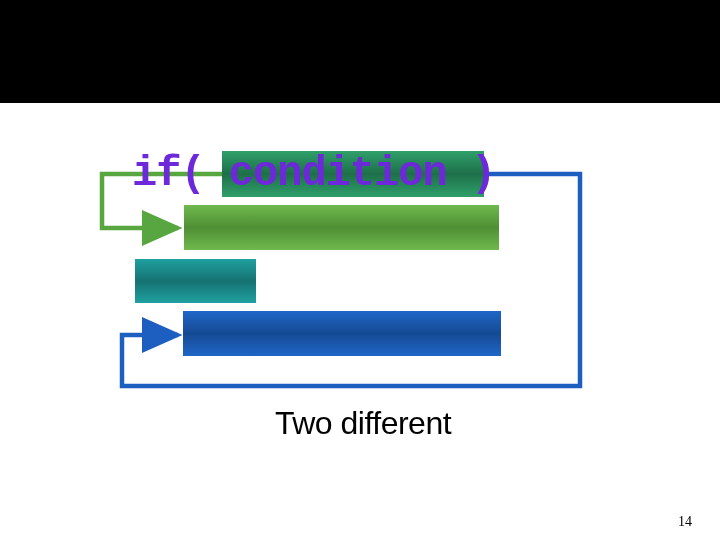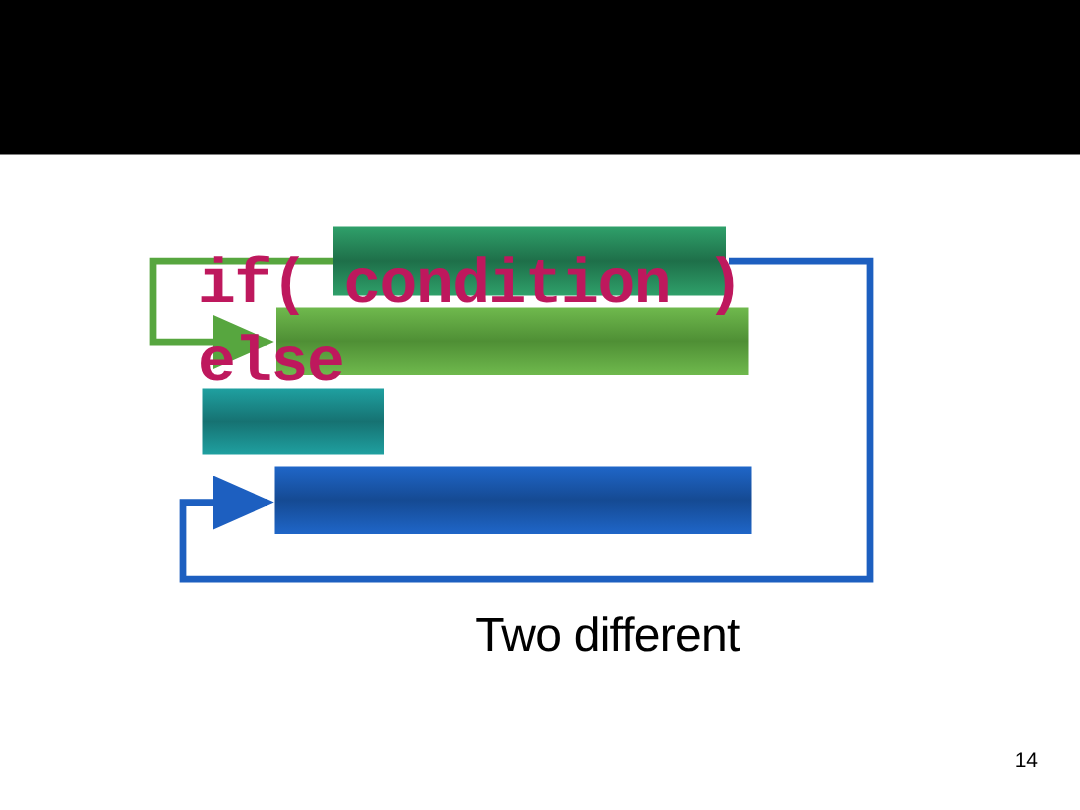--- a/index.html
+++ b/index.html
@@ -24,28 +24,28 @@
     z-index: 2;
   }
   .title .mono {
     font-family: "Courier New", Courier, monospace;
     font-weight: 700;
     letter-spacing: -2px;
   }
 
   .code-area {
     position: absolute;
-    top: 164px;
+    top: 148px;
     left: 132px;
     font-family: "Courier New", Courier, monospace;
     font-weight: 700;
     font-size: 42px;
     line-height: 52px;
     letter-spacing: -1px;
-    color: #be185d;
+    color: #6d28d9;
     z-index: 5;
   }
   .code-area .row { white-space: pre; }
 
   .hl-condition {
     position: absolute;
     top: 151px;
     left: 222px;
     width: 262px;
     height: 46px;
@@ -83,50 +83,50 @@
   .caption {
     position: absolute;
     top: 404px;
     left: 233px;
     width: 260px;
     font-size: 32px;
     font-weight: 400;
     letter-spacing: -0.5px;
     color: #000;
     line-height: 38px;
-    text-align: right;
+    text-align: center;
     z-index: 5;
   }
 
   .pagenum {
     position: absolute;
-    bottom: 26px;
+    bottom: 10px;
     right: 28px;
     font-size: 14px;
     color: #000;
+    font-family: Liberation Serif, serif;
   }
 
   svg.arrow { position: absolute; z-index: 4; }
 </style>
 </head>
 <body>
 
 <div class="banner"></div>
 <div class="title">
   <span>Anatomy of an </span><span class="mono">if-else</span>
 </div>
 
 <div class="hl-condition"></div>
 <div class="hl-stmt1"></div>
 <div class="hl-else"></div>
 <div class="hl-stmt2"></div>
 
 <div class="code-area">
   <div class="row"><span>if</span><span>(</span><span> condition </span><span>)</span></div>
-  <div class="row"><span>else</span></div>
 </div>
 
 <svg class="arrow" width="720" height="540" style="top:0;left:0;">
   <defs>
     <marker id="ah1" markerWidth="10" markerHeight="10" refX="8" refY="4" orient="auto">
       <path d="M0,0 L9,4 L0,8 z" fill="#57a63f"></path>
     </marker>
   </defs>
   <path d="M 222 174 L 102 174 L 102 228 L 178 228" fill="none" stroke-width="4.5" marker-end="url(#ah1)" stroke="#57a63f"></path>
 </svg>

